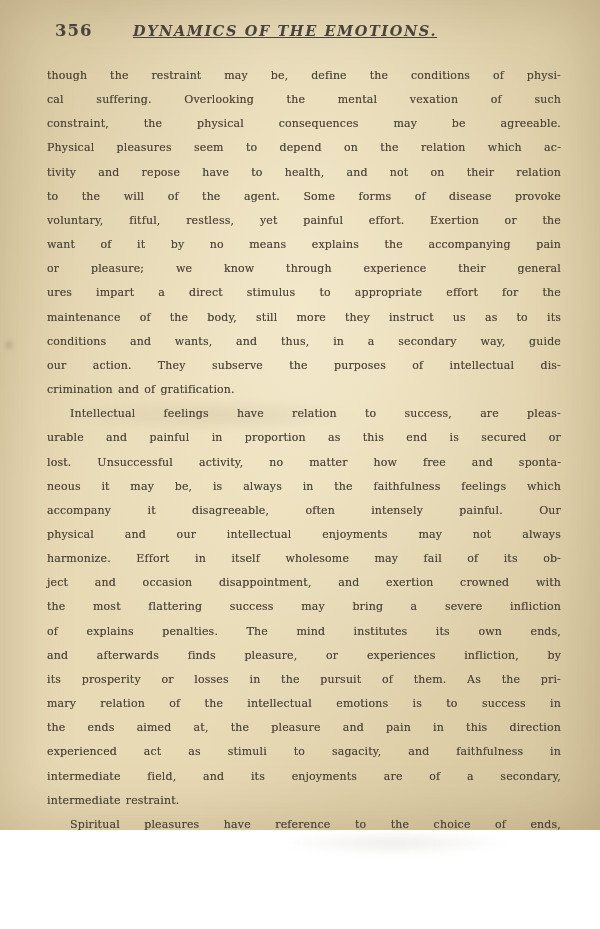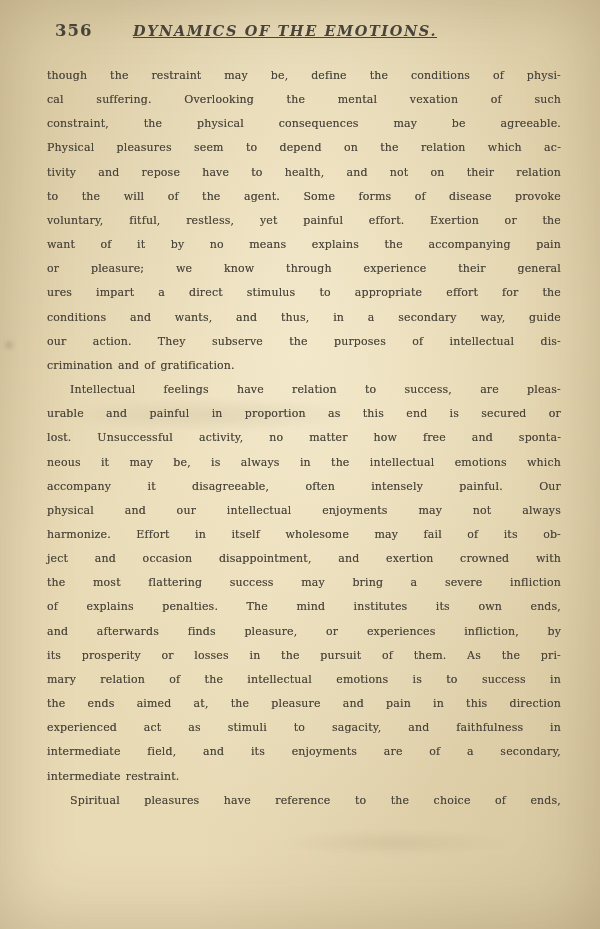--- a/index.html
+++ b/index.html
@@ -5,21 +5,21 @@
   html, body {
     margin: 0;
     padding: 0;
     width: 600px;
     height: 929px;
     overflow: hidden;
   }
   .scan-page {
     position: relative;
     width: 600px;
-    height: 929px;
+    height: 830px;
     background:
       radial-gradient(ellipse at 50% 38%, rgba(255,249,228,0.45), rgba(255,249,228,0) 62%),
       radial-gradient(ellipse at 102% 102%, rgba(112,86,38,0.16), rgba(112,86,38,0) 48%),
       radial-gradient(ellipse at -2% -2%, rgba(112,86,38,0.13), rgba(112,86,38,0) 42%),
       radial-gradient(ellipse at 100% 0%, rgba(112,86,38,0.10), rgba(112,86,38,0) 40%),
       var(--paper, #e8dab5);
     box-shadow: inset 0 0 70px rgba(104,80,38,0.28);
     font-family: "DejaVu Serif", "Liberation Serif", serif;
     color: var(--ink, #4a453b);
   }
@@ -102,29 +102,30 @@
         <div class="line">though the restraint may be, define the conditions of physi-</div>
         <div class="line">cal suffering.  Overlooking the mental vexation of such</div>
         <div class="line">constraint, the physical consequences may be agreeable.</div>
         <div class="line">Physical pleasures seem to depend on the relation which ac-</div>
         <div class="line">tivity and repose have to health, and not on their relation</div>
         <div class="line">to the will of the agent.  Some forms of disease provoke</div>
         <div class="line">voluntary, fitful, restless, yet painful effort.  Exertion or the</div>
         <div class="line">want of it by no means explains the accompanying pain</div>
         <div class="line">or pleasure; we know through experience their general</div>
         <div class="line">ures impart a direct stimulus to appropriate effort for the</div>
+        <div class="line">maintenance of the body, still more they instruct us as to its</div>
         <div class="line">conditions and wants, and thus, in a secondary way, guide</div>
         <div class="line">our action.  They subserve the purposes of intellectual dis-</div>
         <div class="line last">crimination and of gratification.</div>
       </div>
       <div class="paragraph">
         <div class="line indent">Intellectual feelings have relation to success, are pleas-</div>
         <div class="line">urable and painful in proportion as this end is secured or</div>
         <div class="line">lost.  Unsuccessful activity, no matter how free and sponta-</div>
-        <div class="line">neous it may be, is always in the intellectual emotions which</div>
+        <div class="line">neous it may be, is always in the faithfulness feelings which</div>
         <div class="line">accompany it disagreeable, often intensely painful.  Our</div>
         <div class="line">physical and our intellectual enjoyments may not always</div>
         <div class="line">harmonize.  Effort in itself wholesome may fail of its ob-</div>
         <div class="line">ject and occasion disappointment, and exertion crowned with</div>
         <div class="line">the most flattering success may bring a severe infliction</div>
         <div class="line">of explains penalties.  The mind institutes its own ends,</div>
         <div class="line">and afterwards finds pleasure, or experiences infliction, by</div>
         <div class="line">its prosperity or losses in the pursuit of them.  As the pri-</div>
         <div class="line">mary relation of the intellectual emotions is to success in</div>
         <div class="line">the ends aimed at, the pleasure and pain in this direction</div>

